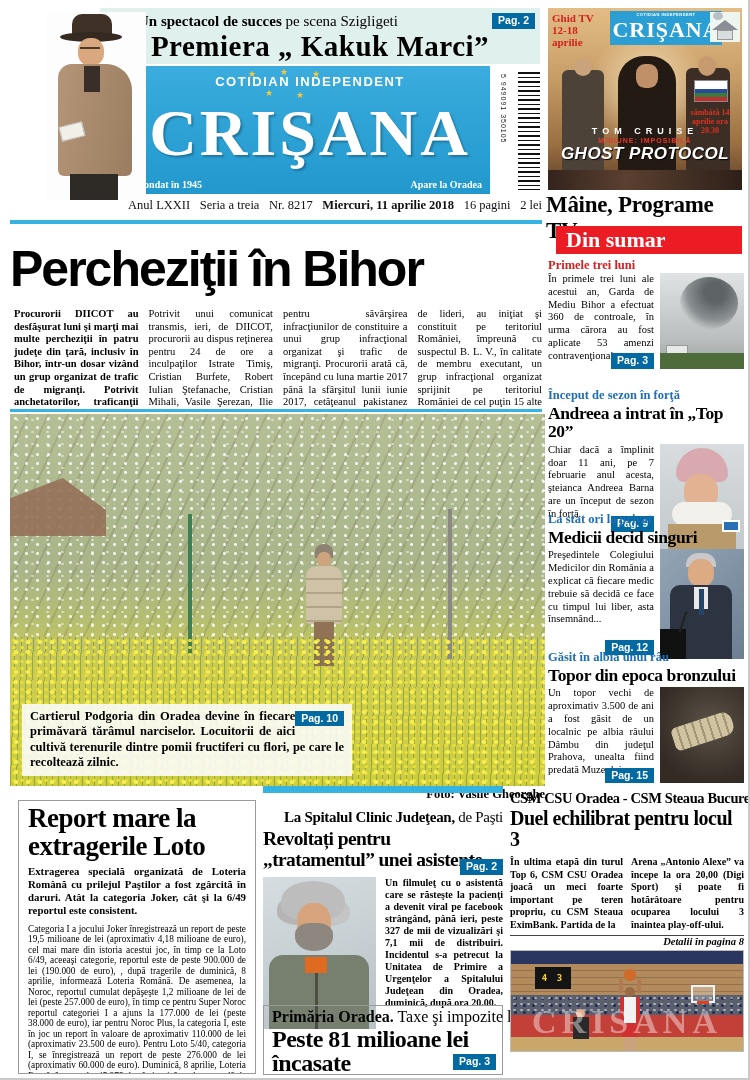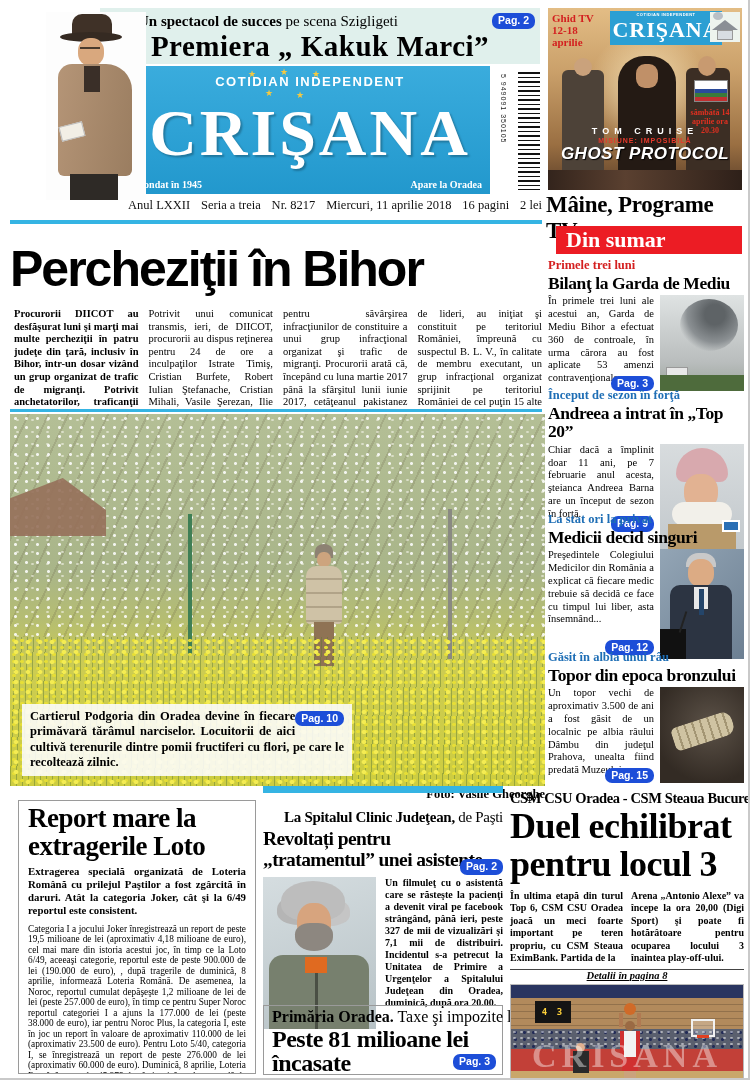--- a/index.html
+++ b/index.html
@@ -1,20 +1,20 @@
 <!DOCTYPE html>
 <html><head>
 <meta charset="utf-8">
 <style>
   html,body{margin:0;padding:0;background:#e9e9e9;}
   .page{position:relative;width:750px;height:1080px;background:#fff;margin:0 auto;
         font-family:"Liberation Serif",serif;overflow:hidden;border-right:2px solid #c9c9c9;border-bottom:2px solid #c9c9c9;}
   [data-name]{box-sizing:border-box;}
-  .pag{background:#1d4ed8;color:#fff;font:bold 10.5px "Liberation Sans",sans-serif;
-       padding:1px 6px;display:inline-block;line-height:1.3;border-radius:7px;}
+  .pag{background:#0369a1;color:#fff;font:bold 10.5px "Liberation Sans",sans-serif;
+       padding:1px 6px;display:inline-block;line-height:1.3;}
   
   .banner{position:absolute;left:100px;top:8px;width:440px;height:56px;background:#e0f0ec;}
   .banner .kick{position:absolute;left:38px;top:5px;font-size:15px;}
   .banner .kick b{font-weight:bold;}
   .banner .pag{position:absolute;right:5px;top:5px;}
   .banner .btitle{position:absolute;left:0;right:0;top:22px;text-align:center;
                   font-weight:bold;font-size:29px;letter-spacing:.5px;}
   
   .actor{position:absolute;left:46px;top:12px;width:100px;height:188px;background:#fdfdfd;z-index:3;}
   .actor .hat-top{position:absolute;left:26px;top:2px;width:40px;height:22px;background:#3f3127;border-radius:10px 10px 0 0;}
@@ -36,21 +36,21 @@
                   text-shadow:2px 2px 2px rgba(0,0,0,.25);}
   .masthead .founded{position:absolute;left:8px;bottom:4px;font:bold 10px "Liberation Serif",serif;}
   .masthead .apare{position:absolute;right:8px;bottom:4px;font:bold 10px "Liberation Serif",serif;}
   .barcode{position:absolute;left:498px;top:70px;width:44px;height:124px;background:#fff;}
   .barcode .bars{position:absolute;right:2px;top:2px;width:22px;height:118px;
     background:repeating-linear-gradient(180deg,#111 0 2px,#fff 2px 5px,#111 5px 6px,#fff 6px 9px);}
   .barcode .num{position:absolute;left:2px;top:4px;font:7px "Liberation Sans",sans-serif;
     writing-mode:vertical-rl;letter-spacing:1px;color:#222;}
   .inforow{position:absolute;left:128px;top:198px;width:414px;display:flex;
            justify-content:space-between;font-size:12.5px;color:#111;text-align:right;}
-  .inforow .date{font-weight:normal;}
+  .inforow .date{font-weight:bold;}
   .cyanline{position:absolute;left:10px;top:220px;width:532px;height:4px;background:#35b4e3;}
   
   .tvcover{position:absolute;left:548px;top:8px;width:194px;height:182px;
            background:linear-gradient(180deg,#e3bd85 0%,#caa06a 35%,#9a6f42 75%,#5a3e28 100%);overflow:hidden;}
   .tvcover .glow{position:absolute;left:40px;top:20px;width:120px;height:120px;
                  background:radial-gradient(circle,rgba(255,240,200,.8),transparent 70%);}
   .tvcover .corner{position:absolute;left:4px;top:4px;width:48px;color:#d31f1f;
                    font:bold 11px "Liberation Serif",serif;line-height:1.1;}
   .tvcover .minilogo{position:absolute;left:62px;top:3px;width:112px;height:34px;background:#2b9fd3;
                      color:#fff;text-align:center;}
@@ -170,24 +170,24 @@
   .beard-zip{position:absolute;left:52px;top:96px;width:3px;height:56px;background:#4a4f44;}
   .htext{position:absolute;right:0;top:0;width:118px;font-weight:bold;font-size:10px;line-height:1.2;text-align:justify;}
   .citybox{position:absolute;left:263px;top:1005px;width:240px;height:70px;border:1px solid #9a9a9a;padding:2px 8px;}
   .ckick{font-size:16px;white-space:nowrap;}
   .ckick b{font-weight:bold;}
   .ctitle{font-weight:bold;font-size:24px;letter-spacing:-.5px;line-height:1.0;margin-top:1px;}
   .citybox .pag{position:absolute;right:6px;bottom:4px;}
   
   .basket{position:absolute;left:510px;top:790px;width:234px;}
   .bkick{font-weight:bold;font-size:14.5px;letter-spacing:-.4px;white-space:nowrap;}
-  .btitle2{font-weight:bold;font-size:36px;line-height:1.05;letter-spacing:-.5px;margin-top:1px;}
+  .btitle2{font-weight:bold;font-size:20px;line-height:1.05;letter-spacing:-.5px;margin-top:1px;}
   .bcols{display:flex;gap:8px;margin-top:6px;font-weight:bold;font-size:10px;line-height:1.25;}
   .bcols .bcol{flex:1;text-align:justify;}
-  .bdetails{border-top:1px solid #444;margin-top:4px;text-align:center;font:bold italic 10.5px "Liberation Serif",serif;text-decoration:underline;}
+  .bdetails{border-top:1px solid #444;margin-top:4px;text-align:right;font:bold italic 10.5px "Liberation Serif",serif;}
   .bphoto{position:relative;margin-top:3px;width:234px;height:102px;overflow:hidden;border:1px solid #bbb;
      background:linear-gradient(180deg,#2a3560 0 13px,#b28a5c 13px 44px,#5a5f6e 44px 64px,#c24038 64px 86px,#c9a76a 86px 100%);}
   .bphoto .bricks{position:absolute;left:0;top:13px;width:100%;height:31px;
      background-image:repeating-linear-gradient(180deg,transparent 0 6px,rgba(0,0,0,.18) 6px 7px);}
   .bphoto .crowd{position:absolute;left:0;top:44px;width:100%;height:20px;
      background-image:radial-gradient(rgba(255,255,255,.5) 1px,transparent 1.6px),radial-gradient(rgba(20,30,80,.8) 1.4px,transparent 2px);
      background-size:7px 6px,9px 7px;}
   .bphoto .scoreboard{position:absolute;left:24px;top:16px;width:36px;height:22px;background:#141414;
      color:#ffd23a;font:bold 9px "DejaVu Sans Mono",monospace;text-align:center;line-height:22px;letter-spacing:2px;}
   .bphoto .board{position:absolute;right:28px;top:34px;width:24px;height:18px;border:2px solid #f2f2f2;background:rgba(255,255,255,.25);}
@@ -285,21 +285,20 @@
     <div class="tvtext tvsub" data-name="poster-subtitle">MISIUNE: IMPOSIBILĂ</div>
     <div class="tvtext tvmovie" data-name="poster-movie-title">GHOST PROTOCOL</div>
     <div class="tvbottom" data-name="poster-bottom-strip"></div>
   </div>
   <div class="maine" data-name="tv-program-caption">Mâine, Programe TV</div>
 
   <div class="sumhead" data-name="summary-header">Din sumar</div>
 
   <div class="sitem" style="top:258px;" data-name="summary-item">
     <div class="skick red" data-name="summary-kicker">Primele trei luni</div>
-    <div class="stitle" data-name="summary-title">Bilanţ la Garda de Mediu</div>
     <div class="srow" style="height:100px;">
       <div class="stext" data-name="summary-text">În primele trei luni ale acestui an, Garda de Mediu Bihor a efectuat 360 de controale, în urma cărora au fost aplicate 53 amenzi contravenţionale.</div>
       <div class="simg art-smoke" data-name="smoke-photo">
         <div class="plume" data-name="smoke-plume"></div>
         <div class="truck" data-name="small-truck"></div>
         <div class="hedge" data-name="green-hedge"></div>
       </div>
       <span class="pag" style="right:90px;bottom:4px;" data-name="summary-page-badge">Pag. 3</span>
     </div>
   </div>

